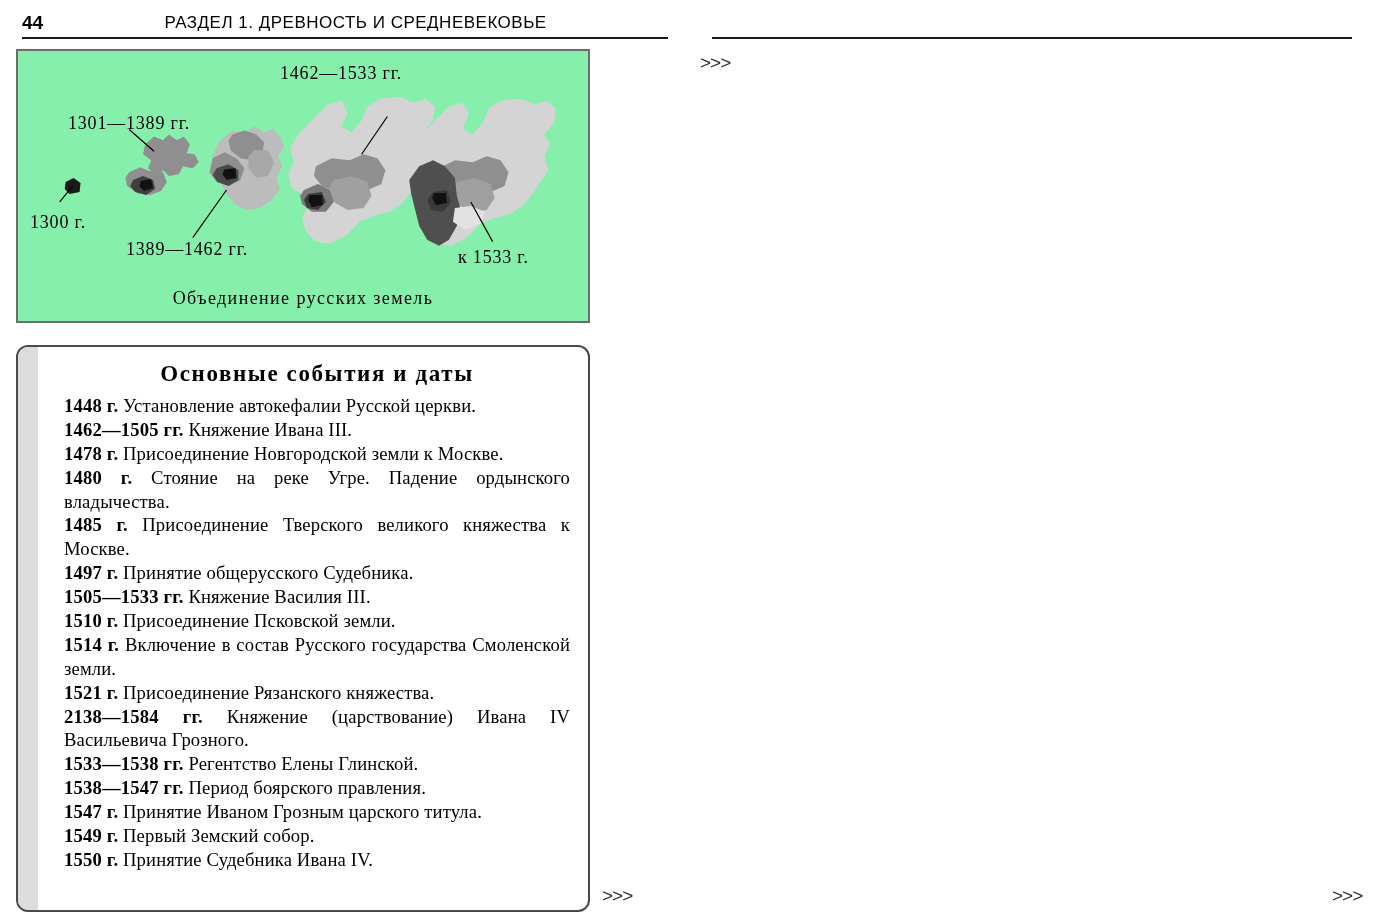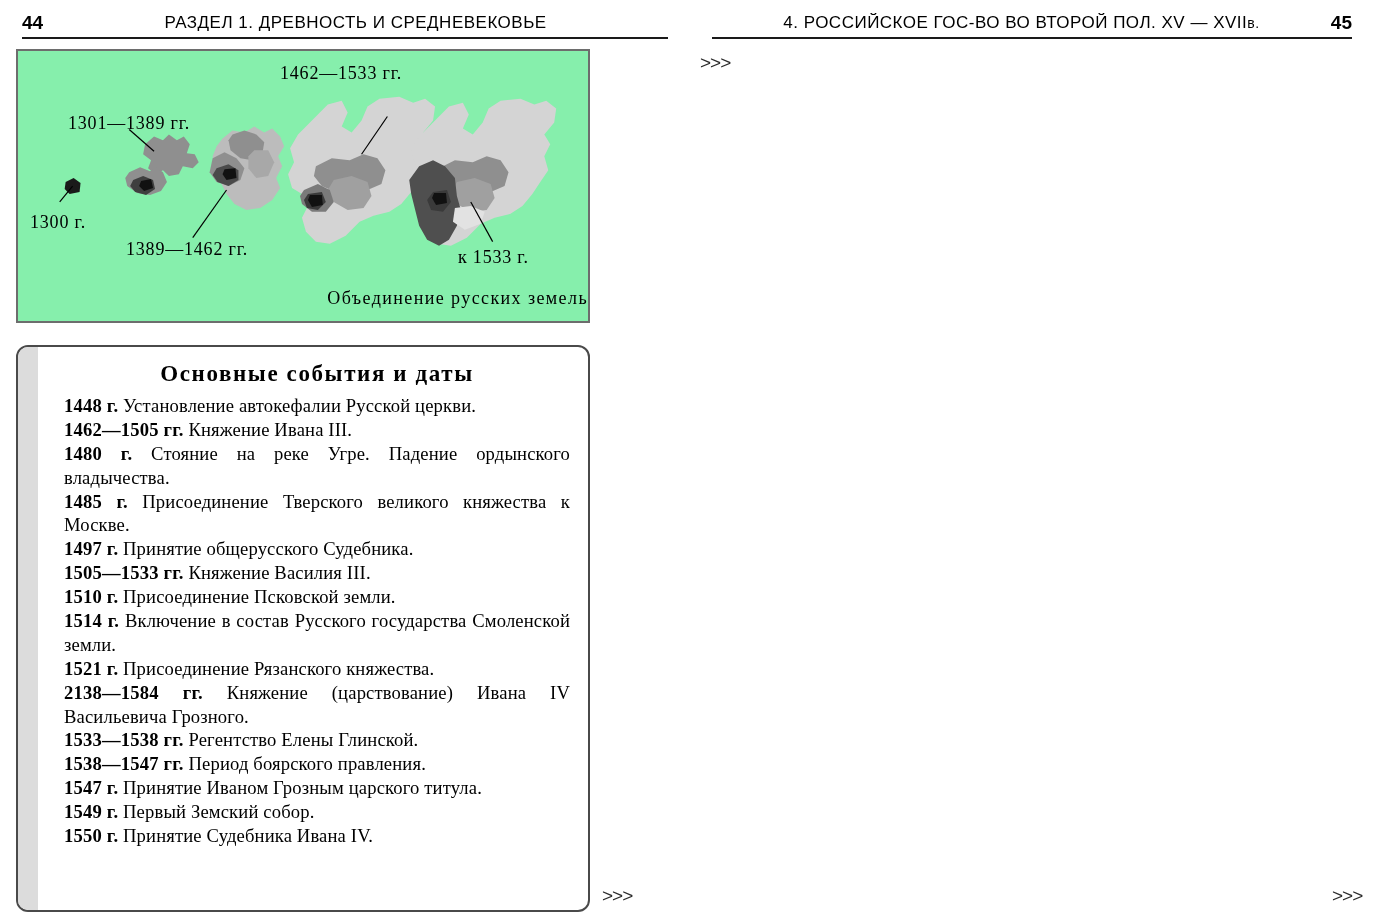--- a/index.html
+++ b/index.html
@@ -76,21 +76,21 @@
     height: 274px;
     border: 2px solid #6d6d6d;
     box-sizing: border-box;
     background: #86efac;
   }
   .figure-canvas { position: absolute; inset: 0; }
   .figure-caption {
     position: absolute;
     left: 0; right: 0;
     bottom: 12px;
-    text-align: right;
+    text-align: center;
     font-size: 18px;
     letter-spacing: 1.4px;
   }
   .map-label {
     position: absolute;
     font-size: 18px;
     letter-spacing: 0.8px;
     white-space: nowrap;
   }
   .lbl-1462 { left: 262px; top: 12px; }
@@ -255,20 +255,21 @@
 
       <div class="figure-caption">Объединение русских земель</div>
     </div>
 
     <div class="shadebox" id="left-dates-box">
       <div class="shadebox-inner">
         <div class="box-title">Основные события и даты</div>
         <div class="entries" id="left-entries">
             <p class="entry"><b>1448 г.</b><span> Установление автокефалии Русской церкви.</span></p>
             <p class="entry"><b>1462—1505 гг.</b><span> Княжение Ивана III.</span></p>
+            <p class="entry"><b>1478 г.</b><span> Присоединение Новгородской земли к Москве.</span></p>
             <p class="entry"><b>1480 г.</b><span> Стояние на реке Угре. Падение ордынского владычества.</span></p>
             <p class="entry"><b>1485 г.</b><span> Присоединение Тверского великого княжества к Москве.</span></p>
             <p class="entry"><b>1497 г.</b><span> Принятие общерусского Судебника.</span></p>
             <p class="entry"><b>1505—1533 гг.</b><span> Княжение Василия III.</span></p>
             <p class="entry"><b>1510 г.</b><span> Присоединение Псковской земли.</span></p>
             <p class="entry"><b>1514 г.</b><span> Включение в состав Русского государства Смоленской земли.</span></p>
             <p class="entry"><b>1521 г.</b><span> Присоединение Рязанского княжества.</span></p>
             <p class="entry"><b>2138—1584 гг.</b><span> Княжение (царствование) Ивана IV Васильевича Грозного.</span></p>
             <p class="entry"><b>1533—1538 гг.</b><span> Регентство Елены Глинской.</span></p>
             <p class="entry"><b>1538—1547 гг.</b><span> Период боярского правления.</span></p>
@@ -277,23 +278,19 @@
             <p class="entry"><b>1550 г.</b><span> Принятие Судебника Ивана IV.</span></p>
           </div>
       </div>
     </div>
 
     <div class="chev" id="chev-left-bottom">&gt;&gt;&gt;</div>
   </div>
 
   <div class="page-half">
 
-    <div class="runhead right">
-      <span class="runtitle"><span>4. РОССИЙСКОЕ ГОС-ВО ВО ВТОРОЙ ПОЛ. XV — XVII</span><span class="sm">в.</span></span>
-      <span class="folio">45</span>
-    </div>
     <div class="rule right"></div>
 
   </div>
 
   <div class="chev" id="chev-right-top">&gt;&gt;&gt;</div>
   <div class="chev" id="chev-right-bottom">&gt;&gt;&gt;</div>
 </div>
 
 </body></html>

